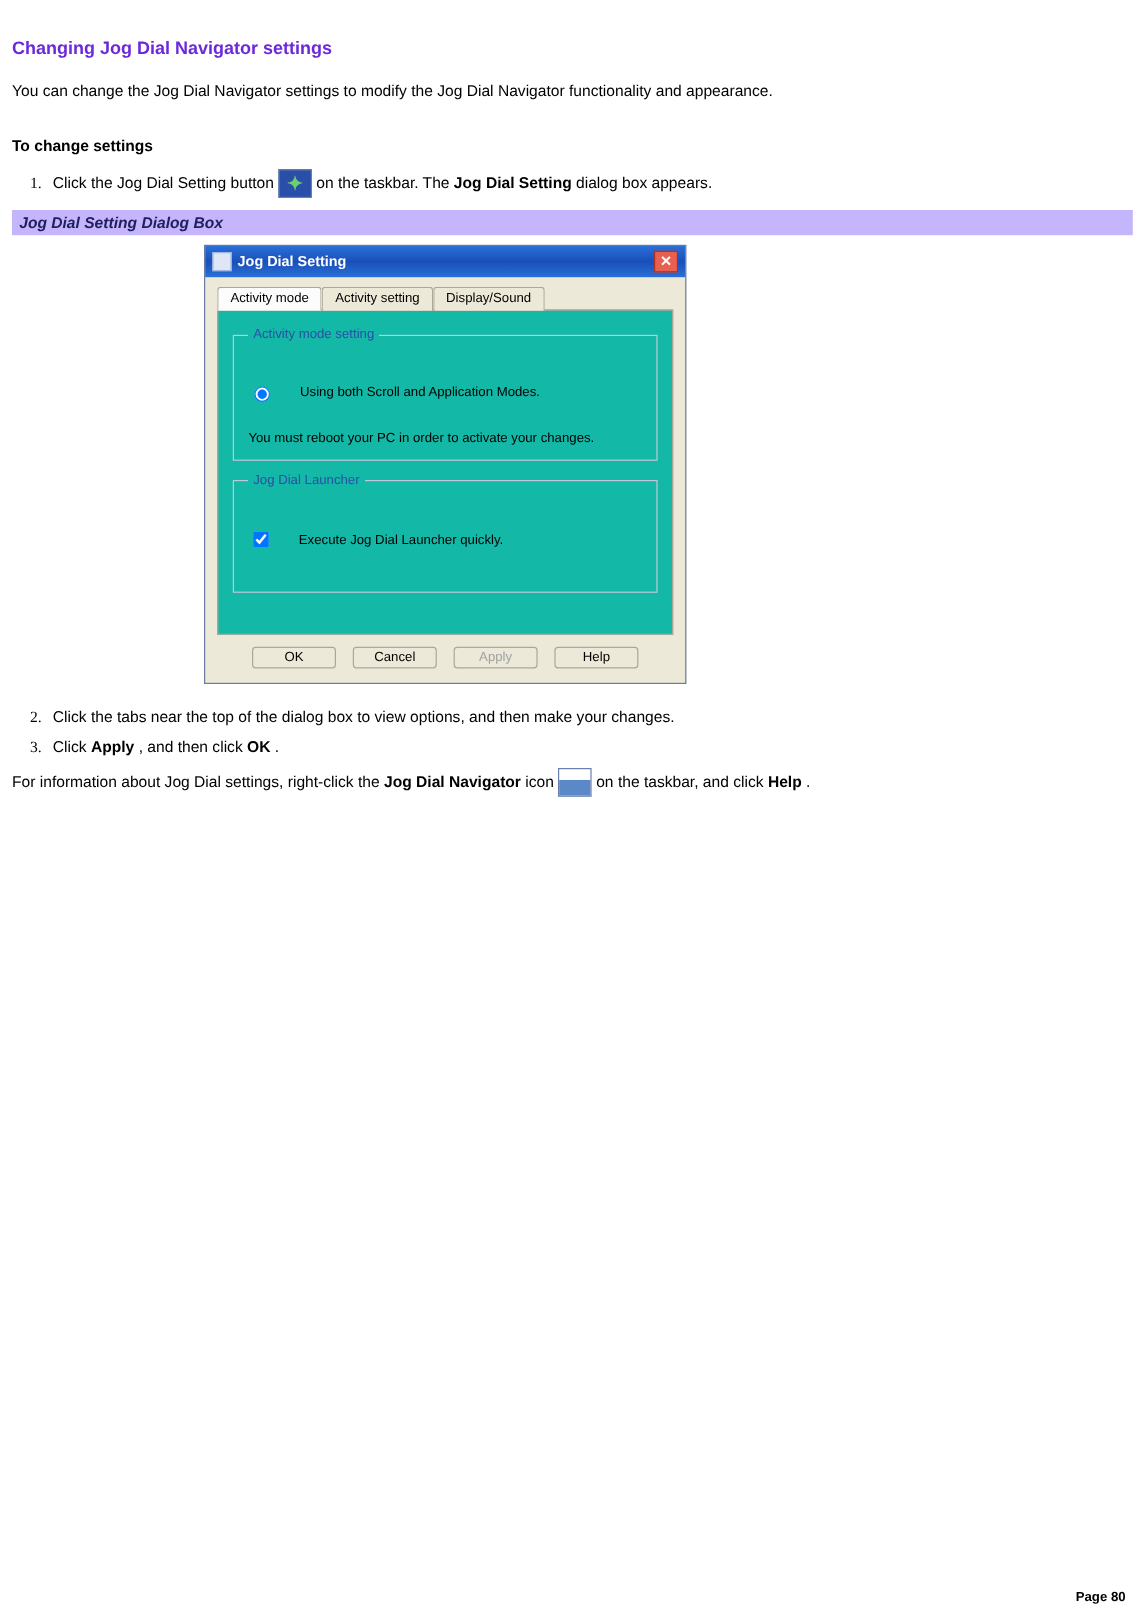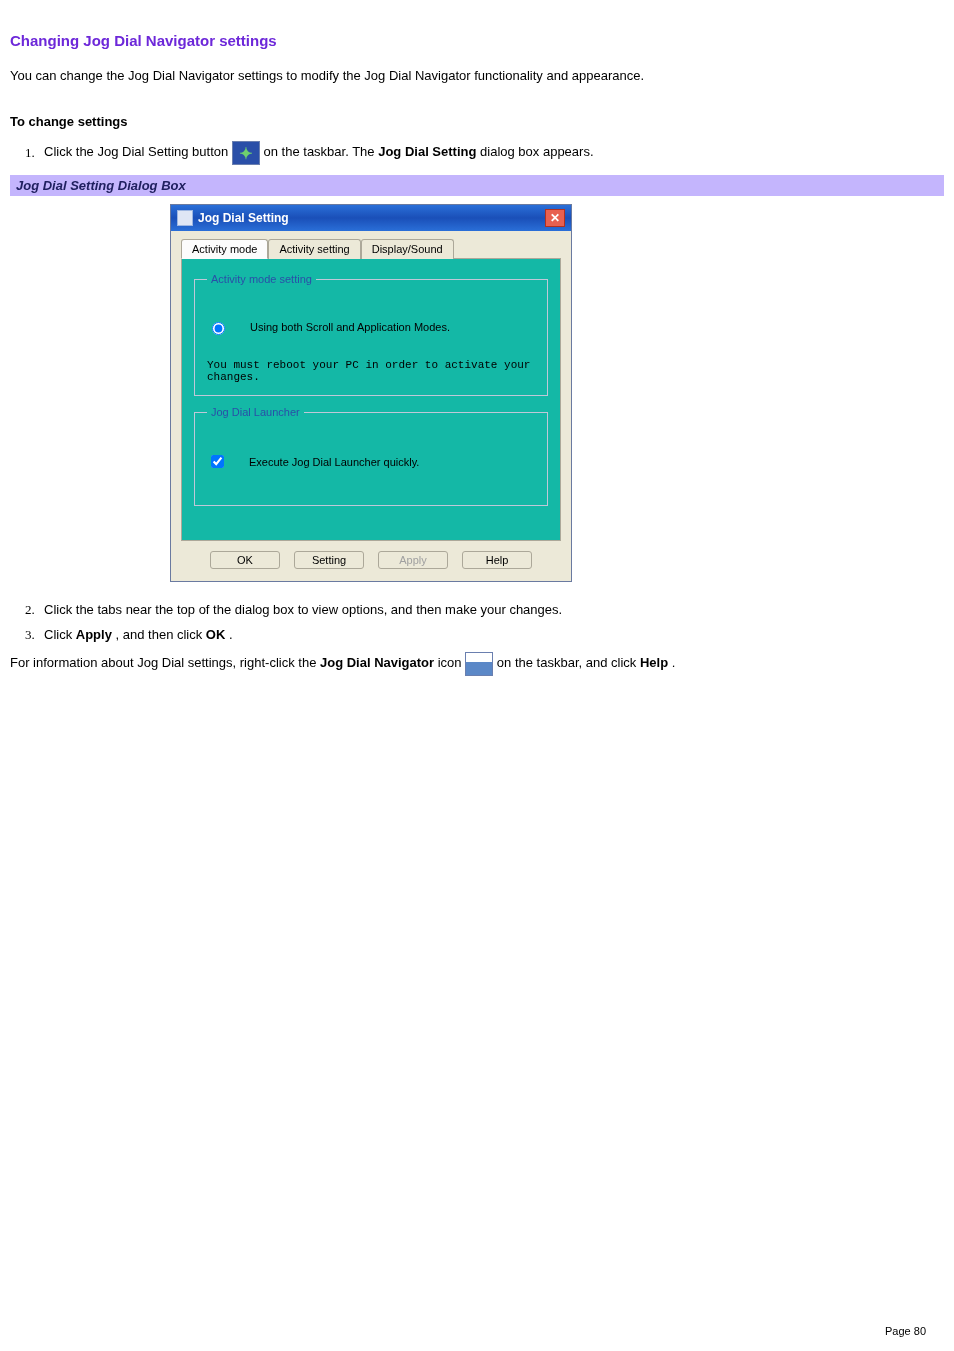--- a/index.html
+++ b/index.html
@@ -126,21 +126,20 @@
   .radio-row, .check-row {
     display: flex;
     align-items: center;
     gap: 22px;
     margin: 24px 0;
     font-size: 11px;
   }
   .note {
     margin: 0 0 2px 0;
     font-size: 11px;
-    font-family: Liberation Mono, monospace;
   }
   .btn-row {
     display: flex;
     justify-content: center;
     gap: 14px;
     padding: 10px 0 2px 0;
   }
   .win-btn {
     min-width: 70px;
     padding: 2px 12px;
@@ -170,24 +169,24 @@
     font-size: 16px;
   }
   .jd-nav-icon {
     width: 26px; height: 22px;
     border: 1px solid #6a7faf;
     background: linear-gradient(to bottom, #ffffff 0%, #ffffff 40%, #5b88c7 40%, #5b88c7 100%);
     display: inline-block;
   }
   .page-num {
     position: fixed;
-    right: 28px;
+    right: 16px;
     bottom: 14px;
     font-size: 11px;
-    font-weight: normal;
+    font-weight: bold;
   }
 </style>
 </head>
 <body>
 
 <h2 class="page-title">Changing Jog Dial Navigator settings</h2>
 
 <p>You can change the Jog Dial Navigator settings to modify the Jog Dial Navigator functionality and appearance.</p>
 
 <p class="subhead">To change settings</p>
@@ -231,21 +230,21 @@
         <fieldset>
           <legend>Jog Dial Launcher</legend>
           <label class="check-row">
             <input type="checkbox" checked="" style="">
             <span>Execute Jog Dial Launcher quickly.</span>
           </label>
         </fieldset>
       </div>
       <div class="btn-row">
         <button class="win-btn">OK</button>
-        <button class="win-btn">Setting</button>
+        <button class="win-btn">Cancel</button>
         <button class="win-btn disabled" disabled="">Apply</button>
         <button class="win-btn">Help</button>
       </div>
     </div>
   </div>
 </div>
 
 <ol class="steps" start="2">
   <li>Click the tabs near the top of the dialog box to view options, and then make your changes.</li>
   <li>

